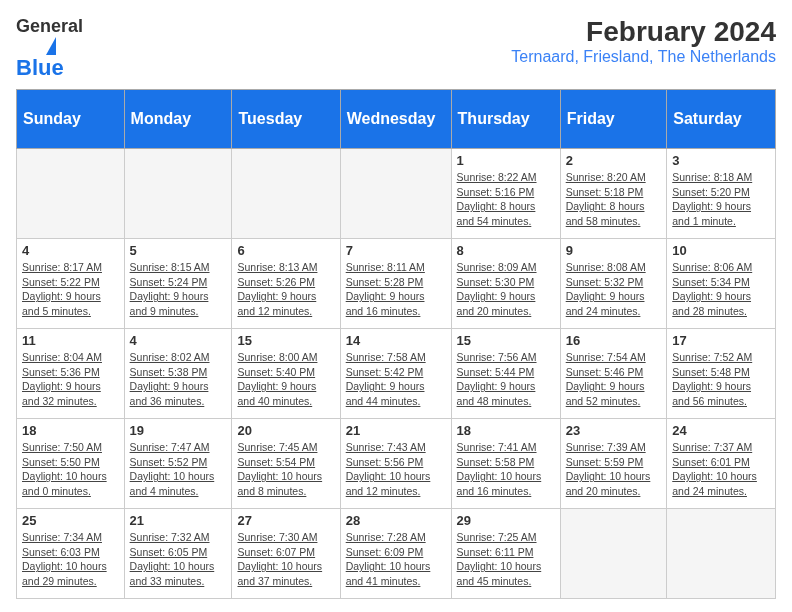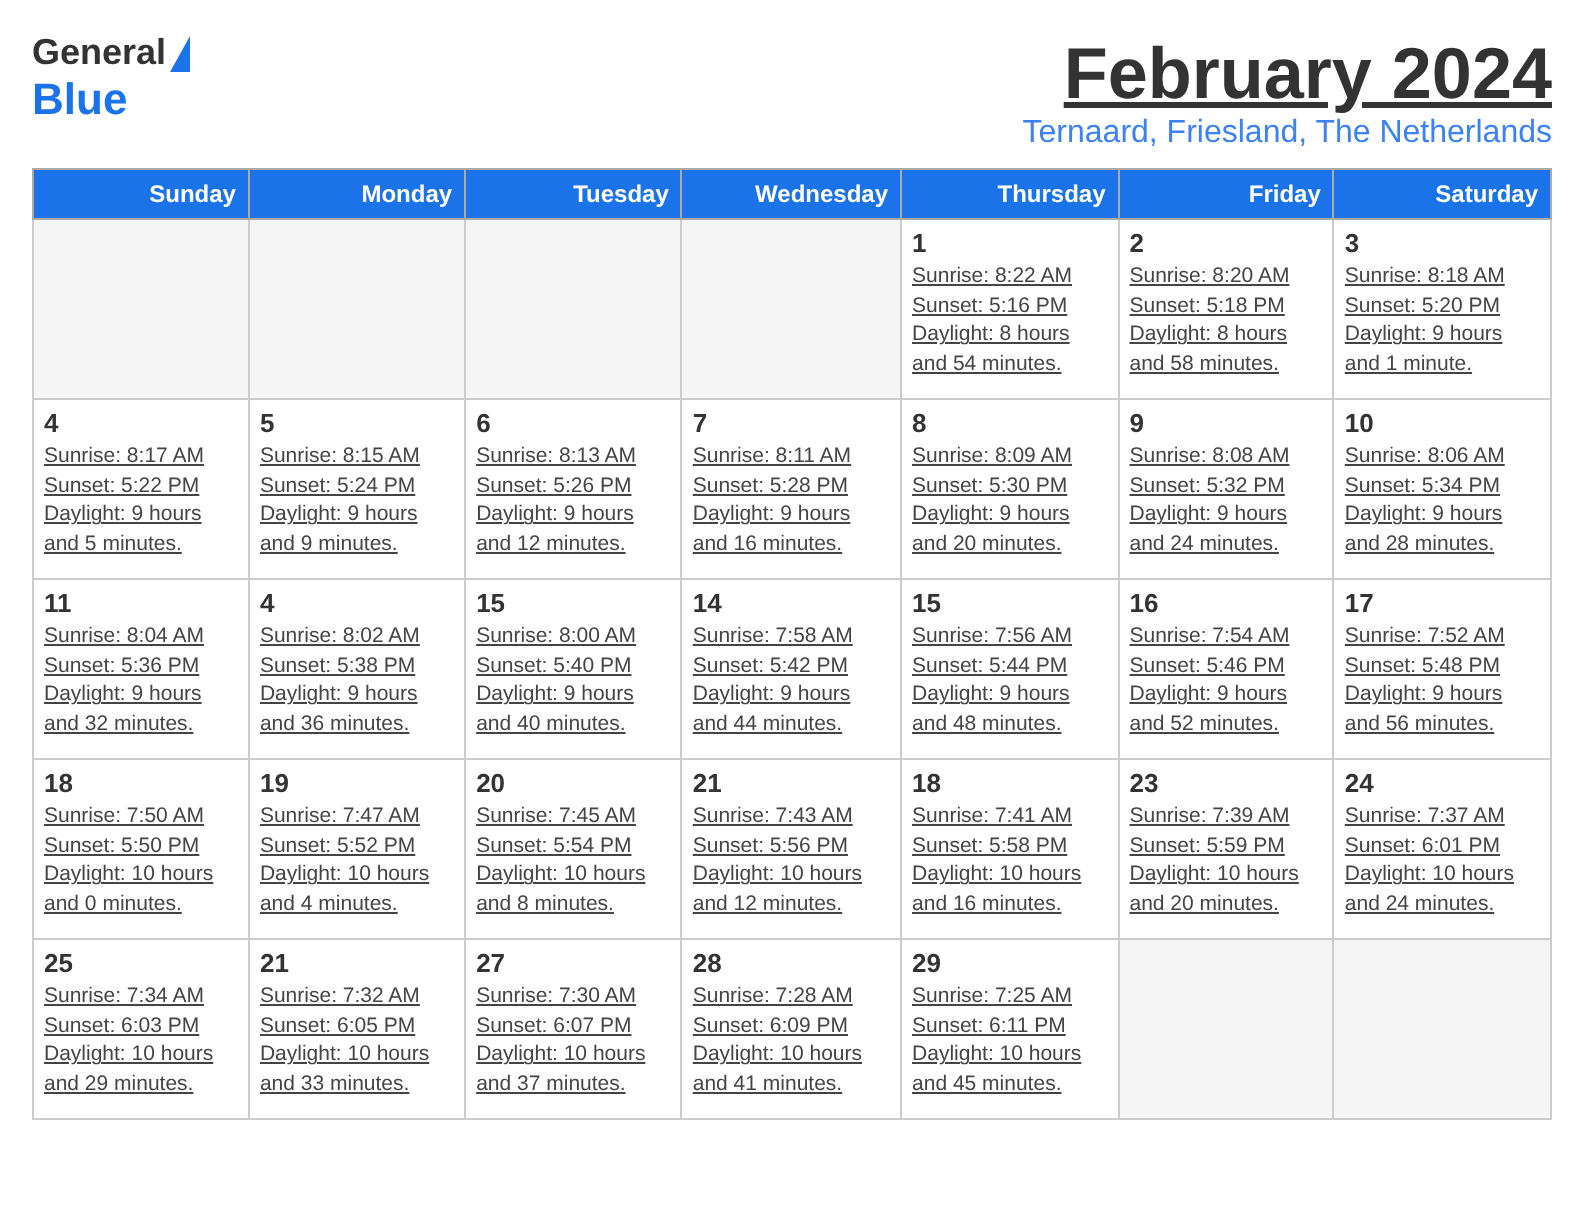--- a/index.html
+++ b/index.html
@@ -17,20 +17,21 @@
       margin-bottom: 8px;
     }
     .logo {
       display: flex;
       flex-direction: column;
       align-items: flex-start;
     }
     .logo-top {
       display: flex;
       align-items: center;
+      flex-direction: column;
     }
     .logo-general {
       font-size: 18px;
       font-weight: bold;
       color: #333;
     }
     .logo-blue {
       font-size: 22px;
       font-weight: bold;
       color: #1a73e8;
@@ -40,40 +41,39 @@
       height: 0;
       border-left: 10px solid transparent;
       border-bottom: 18px solid #1a73e8;
       margin-left: 2px;
       margin-bottom: 0;
     }
     .title-area {
       text-align: right;
     }
     .month-title {
-      font-size: 36px;
+      font-size: 28px;
       font-weight: bold;
       color: #333;
-      text-decoration: underline;
     }
     .location-title {
       font-size: 16px;
       color: #3b82f6;
     }
     .calendar-table {
       width: 100%;
       border-collapse: collapse;
       font-size: 11px;
     }
     .calendar-table thead tr th {
       background-color: #1a73e8;
       color: #fff;
-      text-align: right;
-      padding: 5px 6px;
-      font-size: 12px;
+      text-align: left;
+      padding: 20px 6px;
+      font-size: 16px;
       font-weight: bold;
       border: 1px solid #aaa;
     }
     .calendar-table tbody tr td {
       vertical-align: top;
       border: 1px solid #ccc;
       padding: 4px 5px;
       width: 112px;
       height: 90px;
       background: #fff;

